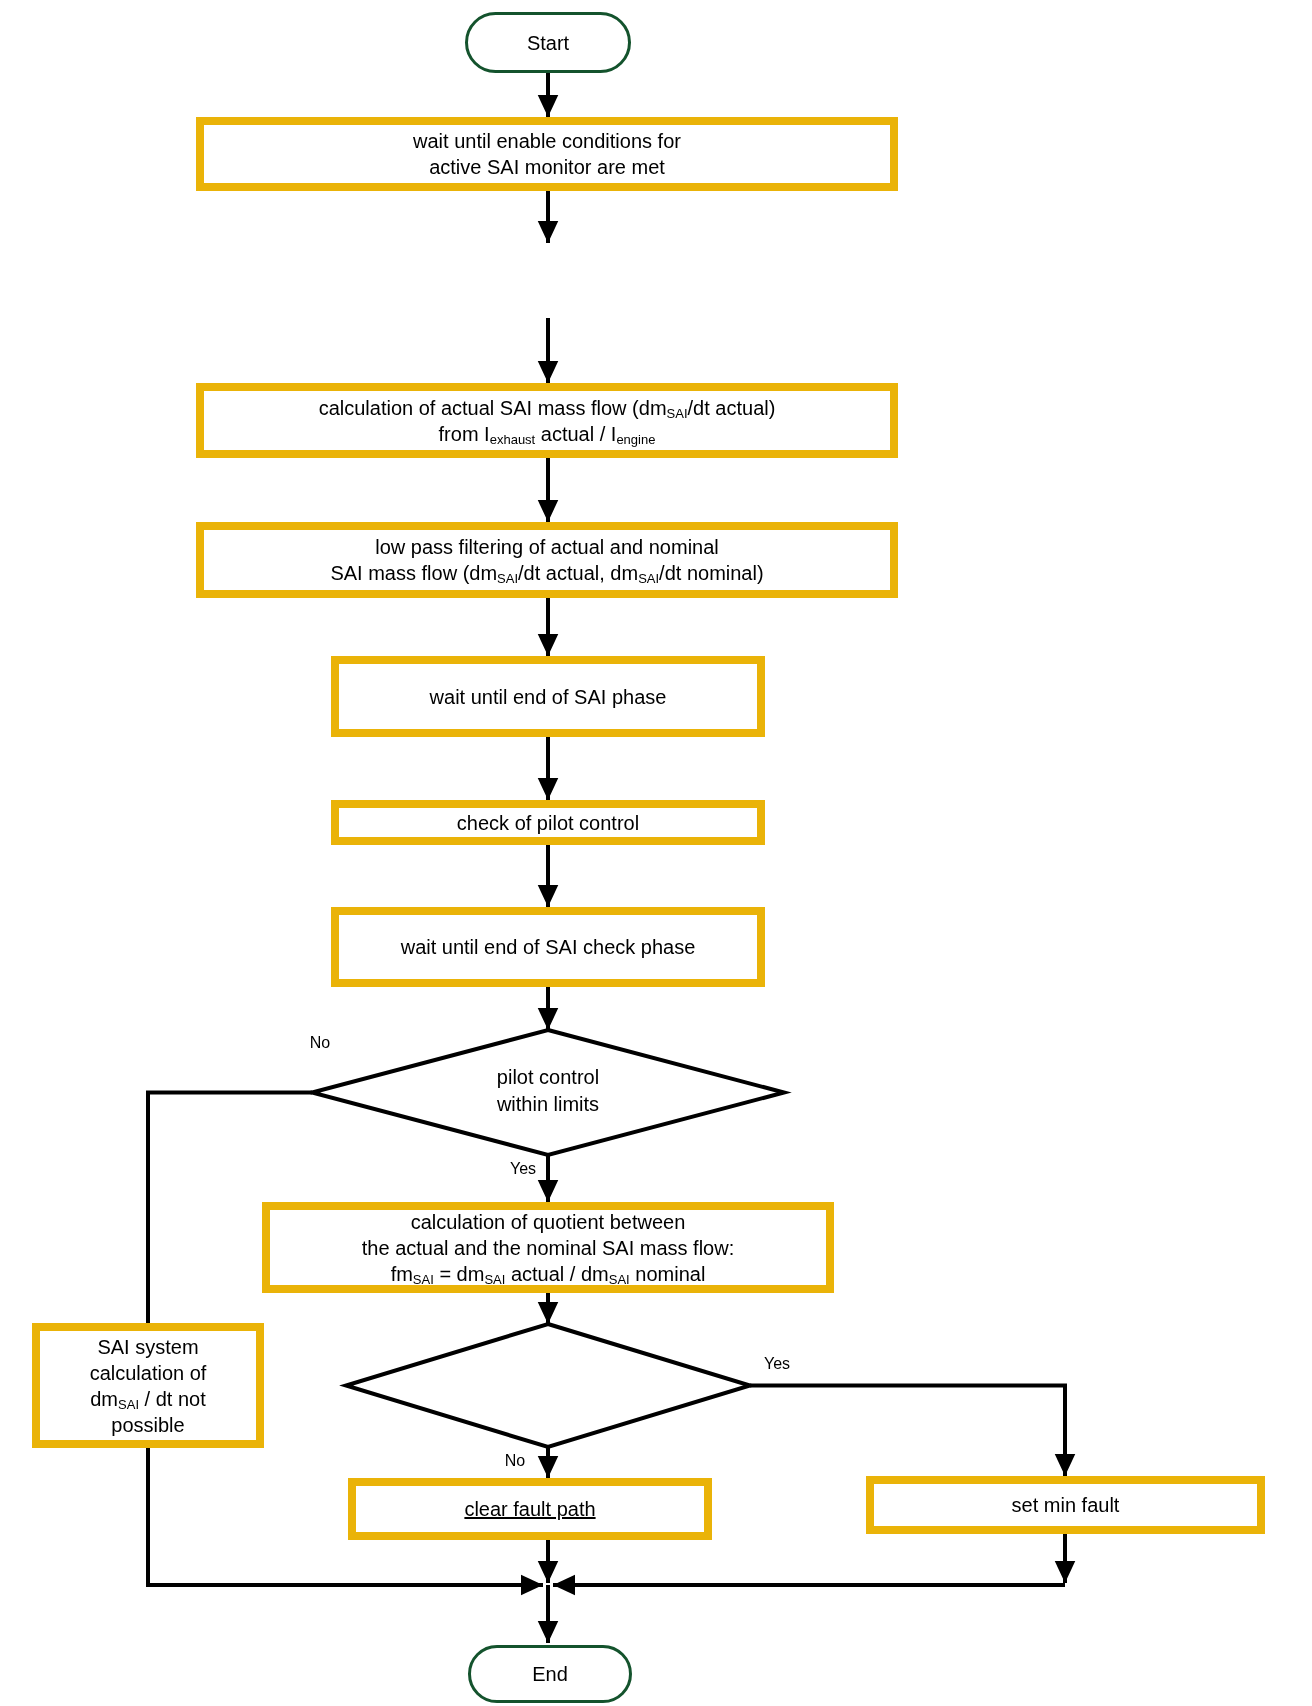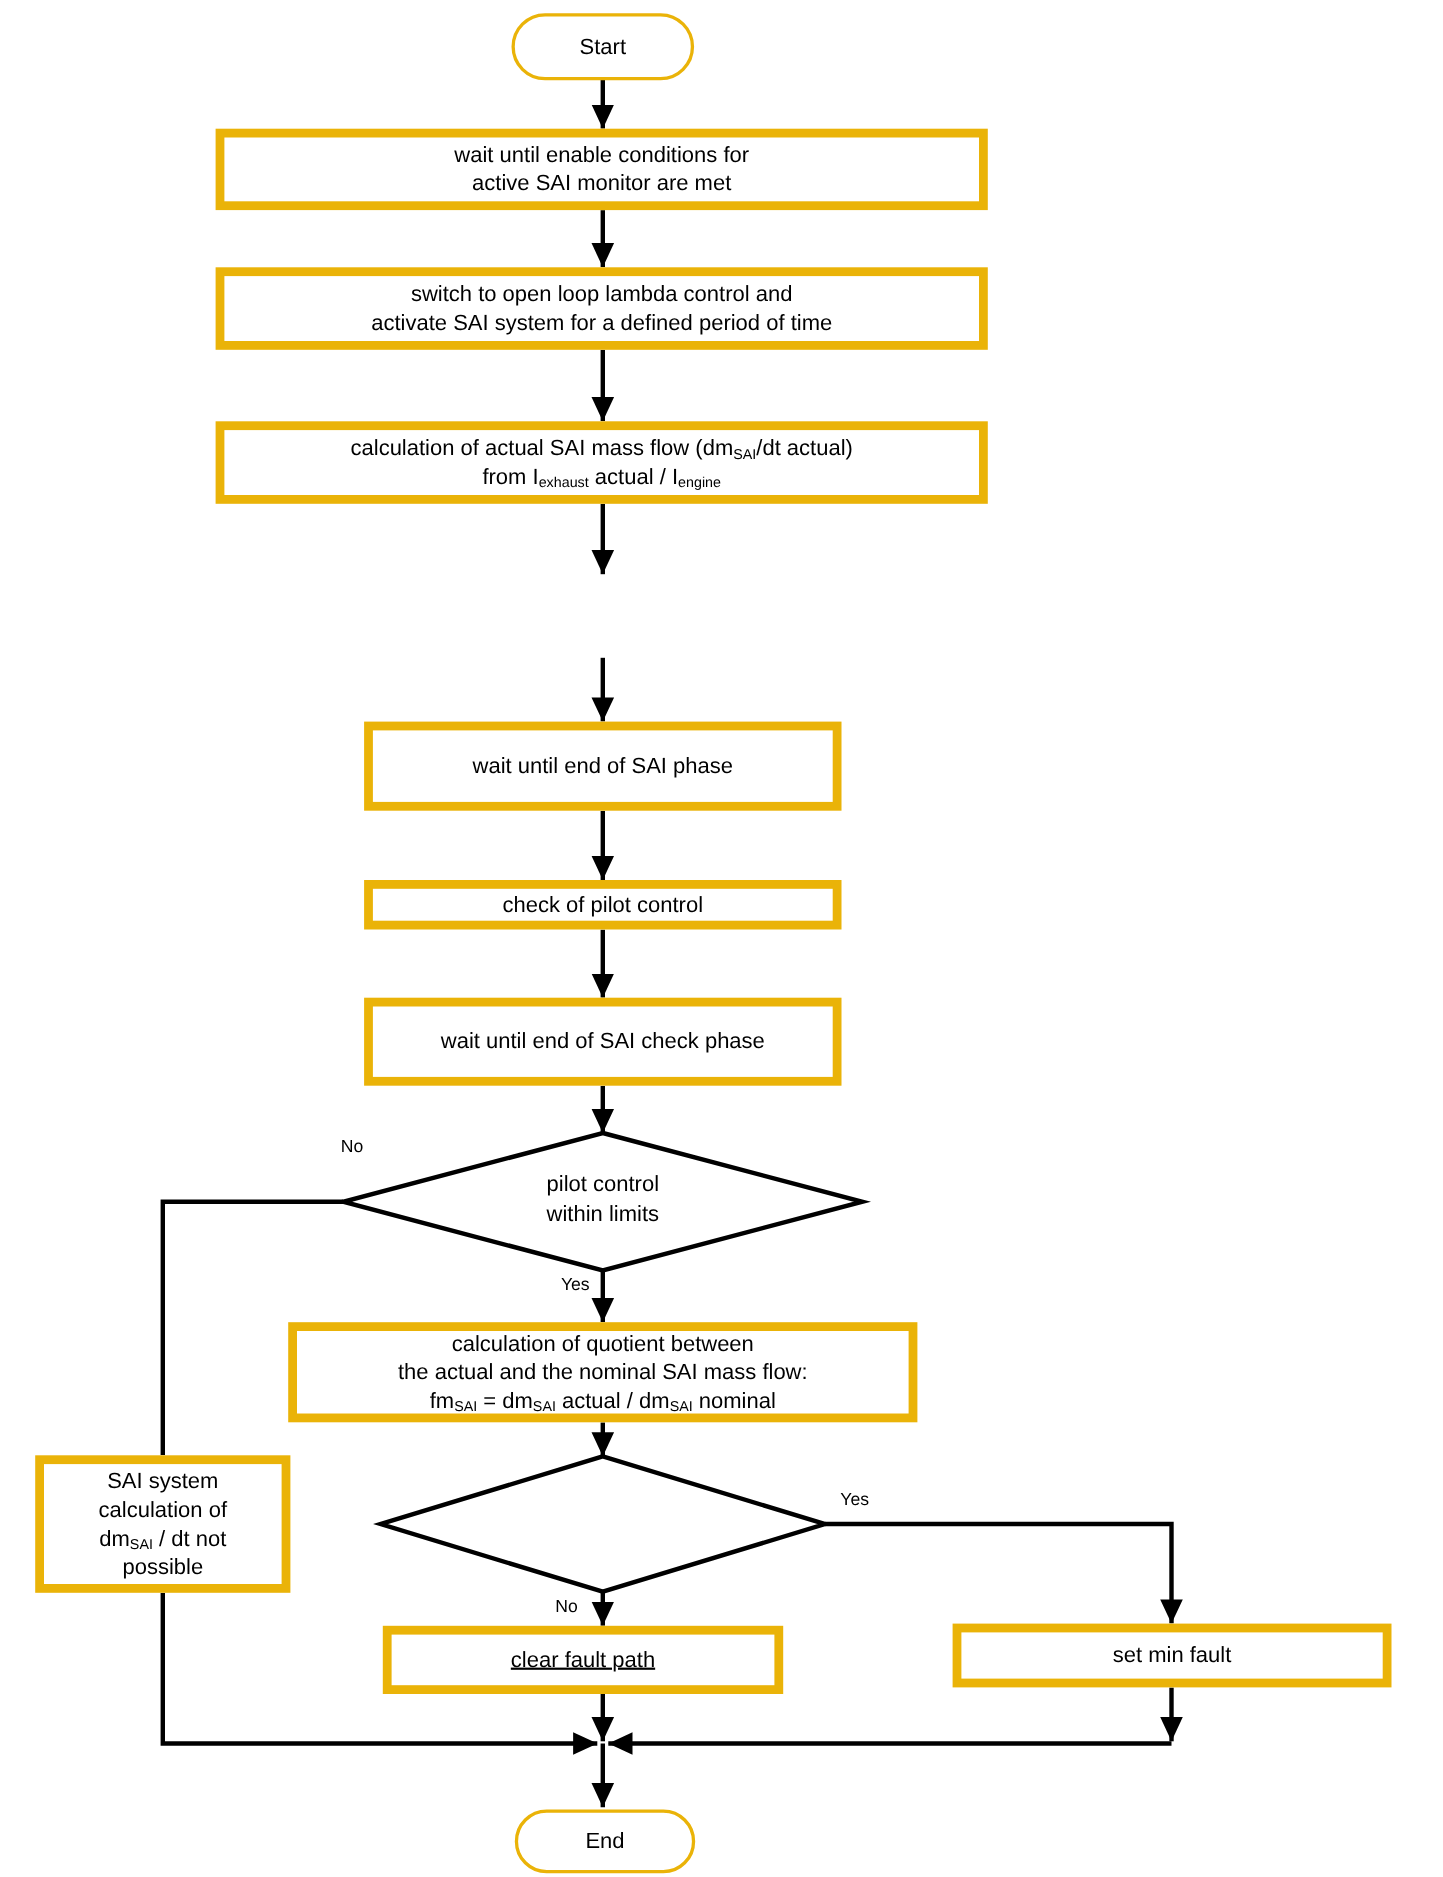--- a/index.html
+++ b/index.html
@@ -12,21 +12,21 @@
     overflow:hidden;
   }
   .layer{position:absolute;left:0;top:0;z-index:1;}
   .node{
     position:absolute;box-sizing:border-box;z-index:2;
     display:flex;flex-direction:column;justify-content:center;align-items:center;
     background:#fff;text-align:center;
     font-size:20px;line-height:26px;
   }
   .process{border:8px solid #eab308;}
-  .terminator{border:3px solid #eab308;border-radius:31px;}
+  .terminator{border:3px solid #14532d;border-radius:31px;}
   .dlabel{
     position:absolute;z-index:3;text-align:center;
     font-size:20px;line-height:27px;
   }
   .elabel{
     position:absolute;z-index:3;text-align:center;
     font-size:16px;line-height:24px;
   }
   sub{font-size:13px;line-height:0;vertical-align:-3px;}
   .ln{white-space:nowrap;}
@@ -66,30 +66,30 @@
     <polygon points="548,1324 750,1385.5 548,1447 346,1385.5" fill="#ffffff" stroke="#000000" stroke-width="4"></polygon>
   </svg>
 
   <div class="node terminator" style="left:465px;top:12px;width:166px;height:61px;">Start</div>
 
   <div class="node process" style="left:196px;top:117px;width:702px;height:74px;">
       <div class="ln">wait until enable conditions for</div>
       <div class="ln">active SAI monitor are met</div>
     </div>
 
-  <div class="node process" style="left:196px;top:243px;width:702px;height:75px;">
-      <div class="ln">switch to open loop lambda control and</div>
-      <div class="ln">activate SAI system for a defined period of time</div>
-    </div>
 
   <div class="node process" style="left:196px;top:383px;width:702px;height:75px;">
       <div class="ln">calculation of actual SAI mass flow (dm<sub>SAI</sub>/dt actual)</div>
       <div class="ln">from I<sub>exhaust</sub> actual / I<sub>engine</sub></div>
     </div>
 
+  <div class="node process" style="left:196px;top:522px;width:702px;height:76px;">
+      <div class="ln">low pass filtering of actual and nominal</div>
+      <div class="ln">SAI mass flow (dm<sub>SAI</sub>/dt actual, dm<sub>SAI</sub>/dt nominal)</div>
+    </div>
 
   <div class="node process" style="left:331px;top:656px;width:434px;height:81px;">
       <div class="ln">wait until end of SAI phase</div>
     </div>
 
   <div class="node process" style="left:331px;top:800px;width:434px;height:45px;">
       <div class="ln">check of pilot control</div>
     </div>
 
   <div class="node process" style="left:331px;top:907px;width:434px;height:80px;">

